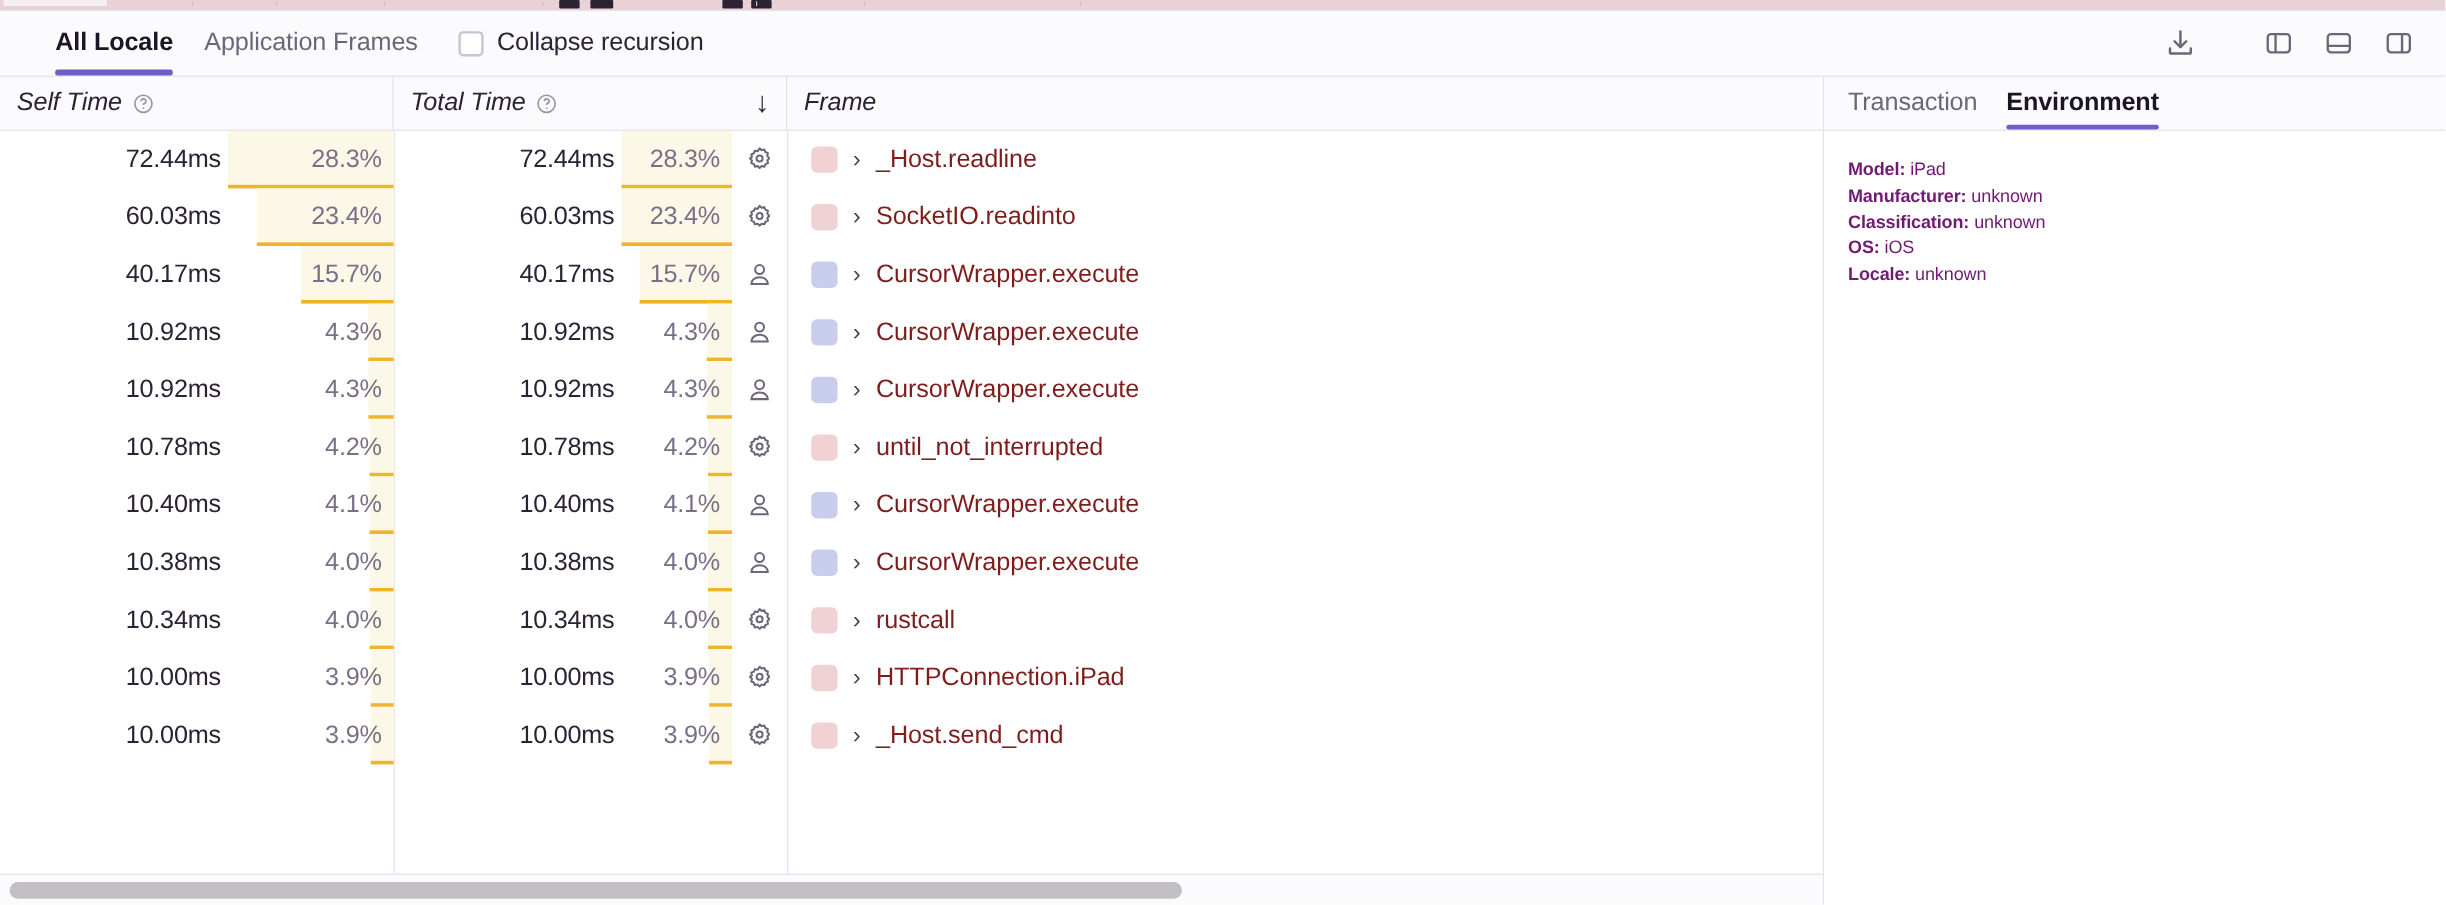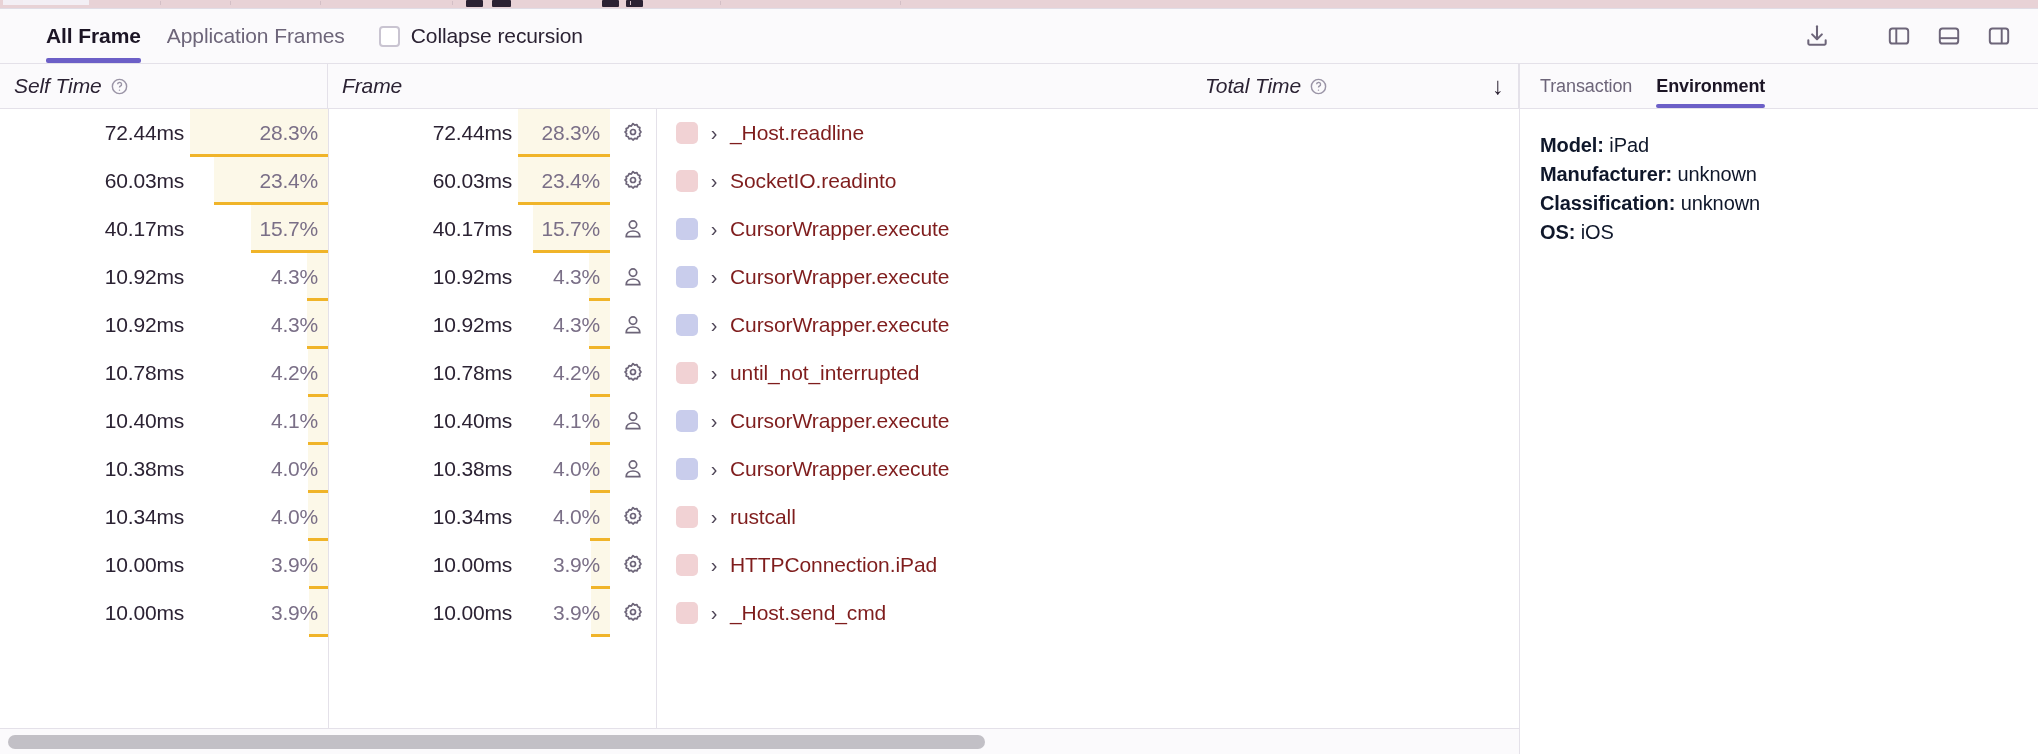--- a/index.html
+++ b/index.html
@@ -200,29 +200,29 @@
   .right-pane { width: 518px; flex: 0 0 auto; display: flex; flex-direction: column; background: #fff; }
   .rp-tabs {
     height: 45px; flex: 0 0 auto;
     display: flex; align-items: stretch; gap: 24px;
     padding: 0 20px;
     background: #fbfafc;
     border-bottom: 1px solid #e4e1e9;
   }
   .rp-tab {
     position: relative; display: flex; align-items: center;
-    font-size: 18px; color: #6d6579; cursor: pointer; letter-spacing: -0.1px;
+    font-size: 21px; color: #6d6579; cursor: pointer; letter-spacing: -0.1px;
   }
   .rp-tab.active { color: #1c1525; font-weight: bold; }
   .rp-tab.active::after {
     content: ""; position: absolute; left: 0; right: 0; bottom: 0;
     height: 4px; background: #6c5fc7; border-radius: 2px;
   }
   .rp-body { flex: 1 1 auto; padding: 22px 20px; overflow: hidden; }
-  .env-row { font-size: 20px; line-height: 1.45; color: #0f172a; letter-spacing: -0.1px; }
+  .env-row { font-size: 15px; line-height: 1.45; color: #701a75; letter-spacing: -0.1px; }
   .env-key { font-weight: bold; }
   .env-val { font-weight: normal; }
 </style>
 </head>
 <body>
 
 <div id="app">
 
   <div class="flamestrip">
     <div class="fs-left"></div>
@@ -236,21 +236,21 @@
     <div class="fs-tick" style="left:452px;"></div>
     <div class="fs-tick" style="left:630px;"></div>
     <div class="fs-tick" style="left:720px;"></div>
     <div class="fs-tick" style="left:900px;"></div>
   </div>
 
   <div class="toolbar">
     <div class="grp-gap"></div>
     <div class="tabgroup">
       <div class="tab active">
-          <span>All Frame</span>
+          <span>All Locale</span>
         </div>
       <div class="tab">
           <span>Application Frames</span>
         </div>
     </div>
 
     <div class="chk-wrap">
       <div class="chk-box"></div>
       <div class="chk-label">Collapse recursion</div>
     </div>
@@ -292,35 +292,35 @@
       <div class="thead">
         <div class="th col-self">
           <span>Self Time</span>
           <span class="help-icon">
             <svg width="19" height="19" viewBox="0 0 24 24" fill="none" stroke="#9a94a6" stroke-width="1.8">
               <circle cx="12" cy="12" r="9"></circle>
                 <path d="M9.6 9.3a2.5 2.5 0 1 1 3.3 2.4c-.6.25-.9.8-.9 1.5"></path>
                 <circle cx="12" cy="16.6" r="0.9" fill="#9a94a6" stroke="none"></circle>
             </svg>
           </span>
-        </div>
-        <div class="th col-frame">
-          <span>Frame</span>
         </div>
         <div class="th col-total">
           <span>Total Time</span>
           <span class="help-icon">
             <svg width="19" height="19" viewBox="0 0 24 24" fill="none" stroke="#9a94a6" stroke-width="1.8">
               <circle cx="12" cy="12" r="9"></circle>
                 <path d="M9.6 9.3a2.5 2.5 0 1 1 3.3 2.4c-.6.25-.9.8-.9 1.5"></path>
                 <circle cx="12" cy="16.6" r="0.9" fill="#9a94a6" stroke="none"></circle>
             </svg>
           </span>
           <span class="sort-arrow">↓</span>
         </div>
+        <div class="th col-frame">
+          <span>Frame</span>
+        </div>
       </div>
 
       <div class="tbody-wrap">
         <div class="colguides">
           <div class="colguide" style="left:328px;"></div>
           <div class="colguide" style="left:656px;"></div>
         </div>
         <div class="rows" id="rows">
             <div class="row">
               <div class="cell-num cell-self">
@@ -656,17 +656,18 @@
           </div>
         <div class="rp-tab active">
             <span>Environment</span>
           </div>
       </div>
       <div class="rp-body" id="env-body">
           <div class="env-row"><span class="env-key">Model:</span> <span class="env-val">iPad</span></div>
           <div class="env-row"><span class="env-key">Manufacturer:</span> <span class="env-val">unknown</span></div>
           <div class="env-row"><span class="env-key">Classification:</span> <span class="env-val">unknown</span></div>
           <div class="env-row"><span class="env-key">OS:</span> <span class="env-val">iOS</span></div>
+          <div class="env-row"><span class="env-key">Locale:</span> <span class="env-val">unknown</span></div>
         </div>
     </div>
 
   </div>
 </div>
 
 </body></html>

